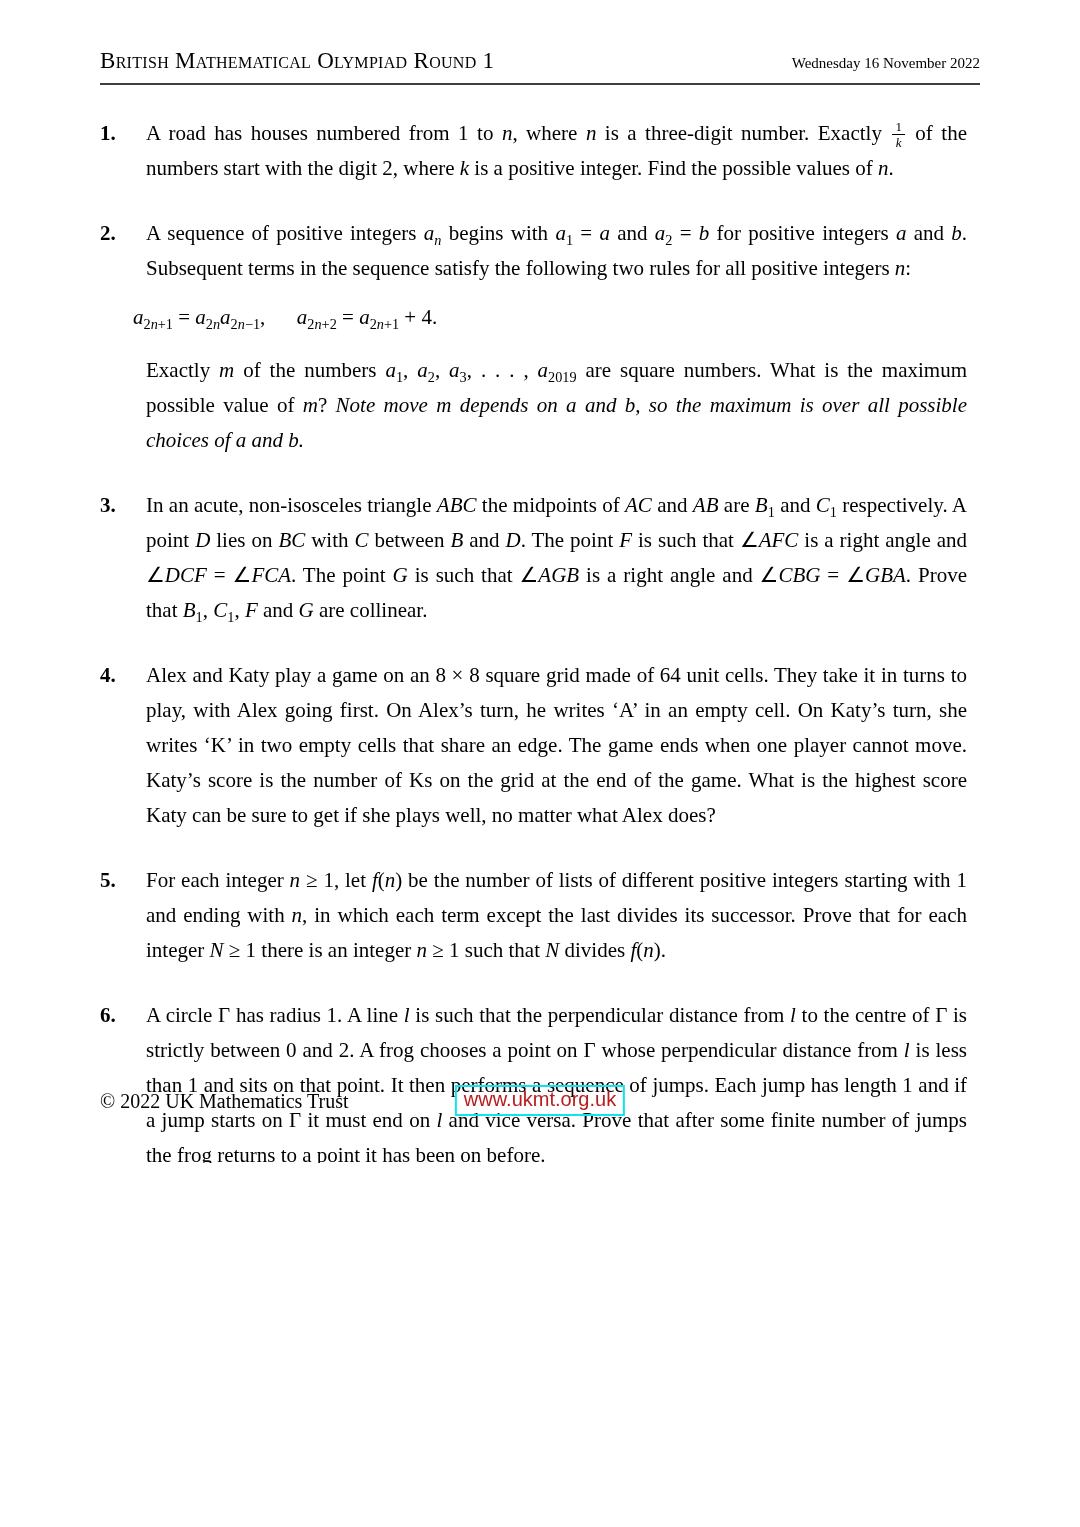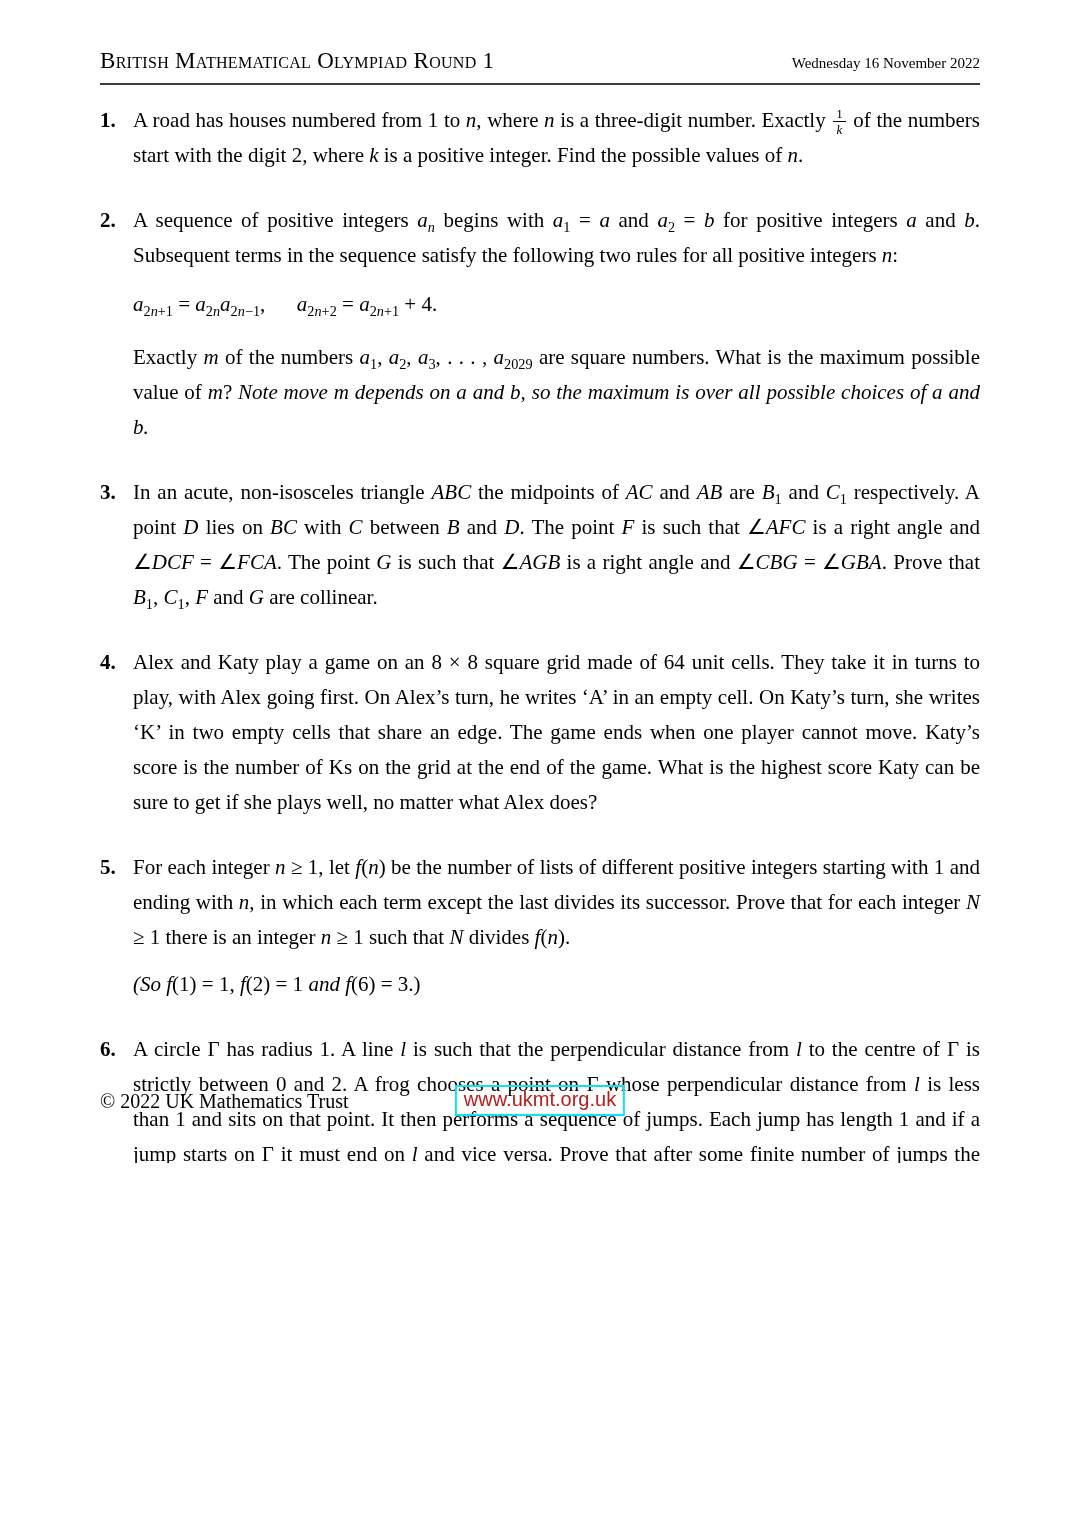--- a/index.html
+++ b/index.html
@@ -40,21 +40,21 @@
     margin-bottom:30px;
     font-size:21px;
     line-height:35px;
   }
   .pnum{
     position:absolute;
     left:0; top:0;
     font-weight:bold;
   }
   .ptext{
-    margin:0;
+    margin:13px;
     text-align:justify;
     font-family:Liberation Serif, serif;
   }
   .note{ margin-top:12px; }
   .equation{
     text-align:left;
     margin:14px 0 18px 0;
   }
   i{ font-style:italic; }
   sub{
@@ -109,40 +109,39 @@
         <span class="pnum">1.</span>
         <div class="pbody">
           <p class="ptext">A road has houses numbered from 1 to <i>n</i>, where <i>n</i> is a three-digit number. Exactly <span class="frac"><span class="fnum">1</span><span class="fden"><i>k</i></span></span> of the numbers start with the digit 2, where <i>k</i> is a positive integer. Find the possible values of <i>n</i>.</p>
         </div>
       </section>
       <section class="problem">
         <span class="pnum">2.</span>
         <div class="pbody">
           <p class="ptext">A sequence of positive integers <i>a</i><sub><i>n</i></sub> begins with <i>a</i><sub>1</sub> = <i>a</i> and <i>a</i><sub>2</sub> = <i>b</i> for positive integers <i>a</i> and <i>b</i>. Subsequent terms in the sequence satisfy the following two rules for all positive integers <i>n</i>:</p>
           <div class="equation"><i>a</i><sub>2<i>n</i>+1</sub> = <i>a</i><sub>2<i>n</i></sub><i>a</i><sub>2<i>n</i>−1</sub>,  <i>a</i><sub>2<i>n</i>+2</sub> = <i>a</i><sub>2<i>n</i>+1</sub> + 4.</div>
-          <p class="ptext">Exactly <i>m</i> of the numbers <i>a</i><sub>1</sub>, <i>a</i><sub>2</sub>, <i>a</i><sub>3</sub>, . . . , <i>a</i><sub>2029</sub> are square numbers. What is the maximum possible value of <i>m</i>? <i>Note move m depends on a and b, so the maximum is over all possible choices of a and b.</i></p>
+          <p class="ptext">Exactly <i>m</i> of the numbers <i>a</i><sub>1</sub>, <i>a</i><sub>2</sub>, <i>a</i><sub>3</sub>, . . . , <i>a</i><sub>2019</sub> are square numbers. What is the maximum possible value of <i>m</i>? <i>Note move m depends on a and b, so the maximum is over all possible choices of a and b.</i></p>
         </div>
       </section>
       <section class="problem">
         <span class="pnum">3.</span>
         <div class="pbody">
           <p class="ptext">In an acute, non-isosceles triangle <i>ABC</i> the midpoints of <i>AC</i> and <i>AB</i> are <i>B</i><sub>1</sub> and <i>C</i><sub>1</sub> respectively. A point <i>D</i> lies on <i>BC</i> with <i>C</i> between <i>B</i> and <i>D</i>. The point <i>F</i> is such that ∠<i>AFC</i> is a right angle and ∠<i>DCF</i> = ∠<i>FCA</i>. The point <i>G</i> is such that ∠<i>AGB</i> is a right angle and ∠<i>CBG</i> = ∠<i>GBA</i>. Prove that <i>B</i><sub>1</sub>, <i>C</i><sub>1</sub>, <i>F</i> and <i>G</i> are collinear.</p>
         </div>
       </section>
       <section class="problem">
         <span class="pnum">4.</span>
         <div class="pbody">
           <p class="ptext">Alex and Katy play a game on an 8 × 8 square grid made of 64 unit cells. They take it in turns to play, with Alex going first. On Alex’s turn, he writes ‘A’ in an empty cell. On Katy’s turn, she writes ‘K’ in two empty cells that share an edge. The game ends when one player cannot move. Katy’s score is the number of Ks on the grid at the end of the game. What is the highest score Katy can be sure to get if she plays well, no matter what Alex does?</p>
         </div>
       </section>
       <section class="problem">
         <span class="pnum">5.</span>
         <div class="pbody">
           <p class="ptext">For each integer <i>n</i> ≥ 1, let <i>f</i>(<i>n</i>) be the number of lists of different positive integers starting with 1 and ending with <i>n</i>, in which each term except the last divides its successor. Prove that for each integer <i>N</i> ≥ 1 there is an integer <i>n</i> ≥ 1 such that <i>N</i> divides <i>f</i>(<i>n</i>).</p>
-          <p class="ptext note"><i>(So </i><i>f</i>(1) = 1, <i>f</i>(2) = 1 <i>and </i><i>f</i>(6) = 3.)</p>
         </div>
       </section>
       <section class="problem">
         <span class="pnum">6.</span>
         <div class="pbody">
           <p class="ptext">A circle Γ has radius 1. A line <i>l</i> is such that the perpendicular distance from <i>l</i> to the centre of Γ is strictly between 0 and 2. A frog chooses a point on Γ whose perpendicular distance from <i>l</i> is less than 1 and sits on that point. It then performs a sequence of jumps. Each jump has length 1 and if a jump starts on Γ it must end on <i>l</i> and vice versa. Prove that after some finite number of jumps the frog returns to a point it has been on before.</p>
         </div>
       </section>
     </main>
 

